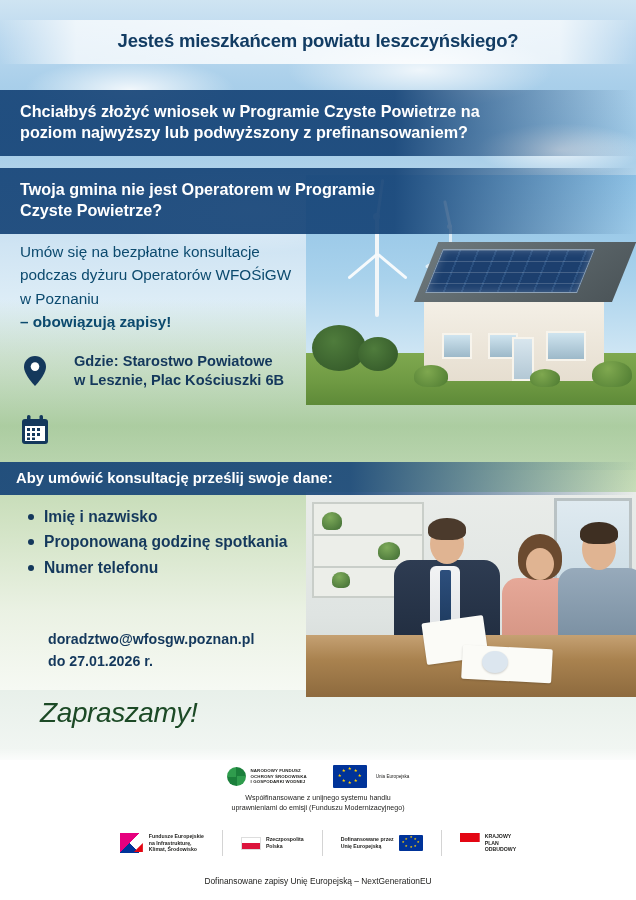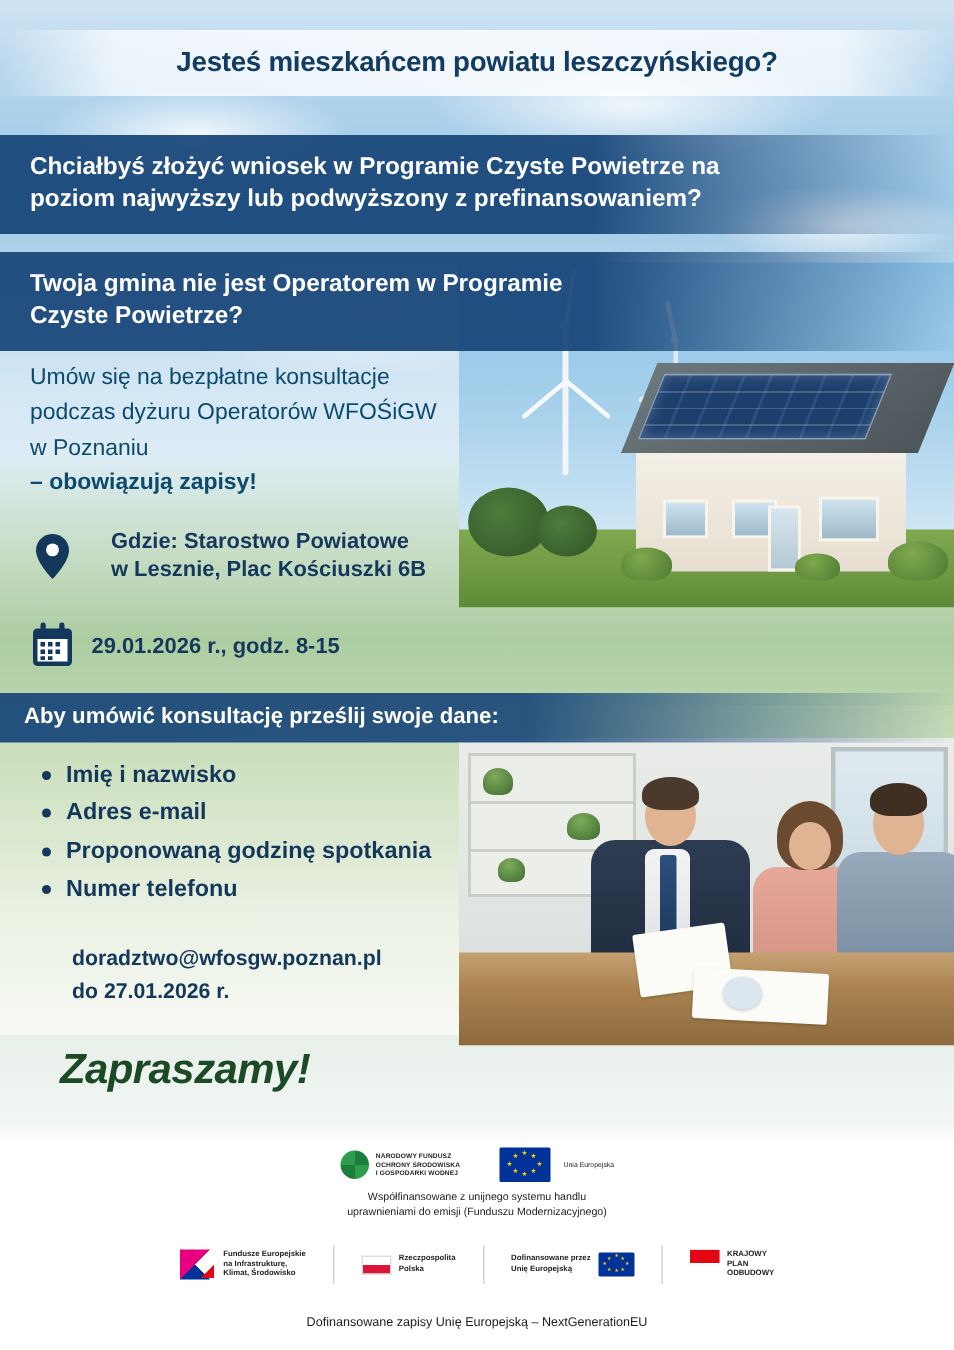--- a/index.html
+++ b/index.html
@@ -201,21 +201,21 @@
   .bullets li::before {
     content: ""; position: absolute; left: 2px; top: 9px;
     width: 6px; height: 6px; border-radius: 50%; background: #14385c;
   }
   .contact {
     position: absolute; left: 48px; top: 628px; width: 300px;
     color: #14385c; font-size: 14.2px; font-weight: bold; line-height: 1.55;
   }
   .invite {
     position: absolute; left: 40px; top: 697px;
-    color: #1c4a26; font-size: 28px; font-weight: bold; letter-spacing: -0.4px;
+    color: #1c4a26; font-size: 28px; font-weight: normal; letter-spacing: -0.4px;
     font-style: italic;
   }
 
   
   .logo-card {
     position: absolute; left: 0; width: 636px; background: #ffffff;
   }
   .logo-strip-1 {
     top: 760px; height: 58px;
     display: flex; flex-direction: column; align-items: center; justify-content: center;
@@ -403,28 +403,26 @@
             <rect x="12" y="14" width="3" height="3"></rect>
           <rect x="17" y="14" width="3" height="3"></rect>
             <rect x="7" y="19" width="3" height="3"></rect>
           <rect x="12" y="19" width="3" height="3"></rect>
             <rect x="17" y="19" width="3" height="3"></rect>
           <rect x="7" y="23.5" width="3" height="2.5"></rect>
             <rect x="12" y="23.5" width="3" height="2.5"></rect>
         </g>
       </svg>
     </span>
-    <span class="label">29.01.2026 r., godz. 8-15</span>
   </div>
 
   <div class="band-3">Aby umówić konsultację prześlij swoje dane:</div>
 
   <ul class="bullets">
     <li>Imię i nazwisko</li>
-    <li>Adres e-mail</li>
     <li>Proponowaną godzinę spotkania</li>
     <li>Numer telefonu</li>
   </ul>
 
   <div class="contact">
     <div>doradztwo@wfosgw.poznan.pl</div>
     <div>do 27.01.2026 r.</div>
   </div>
 
   <div class="invite">Zapraszamy!</div>

